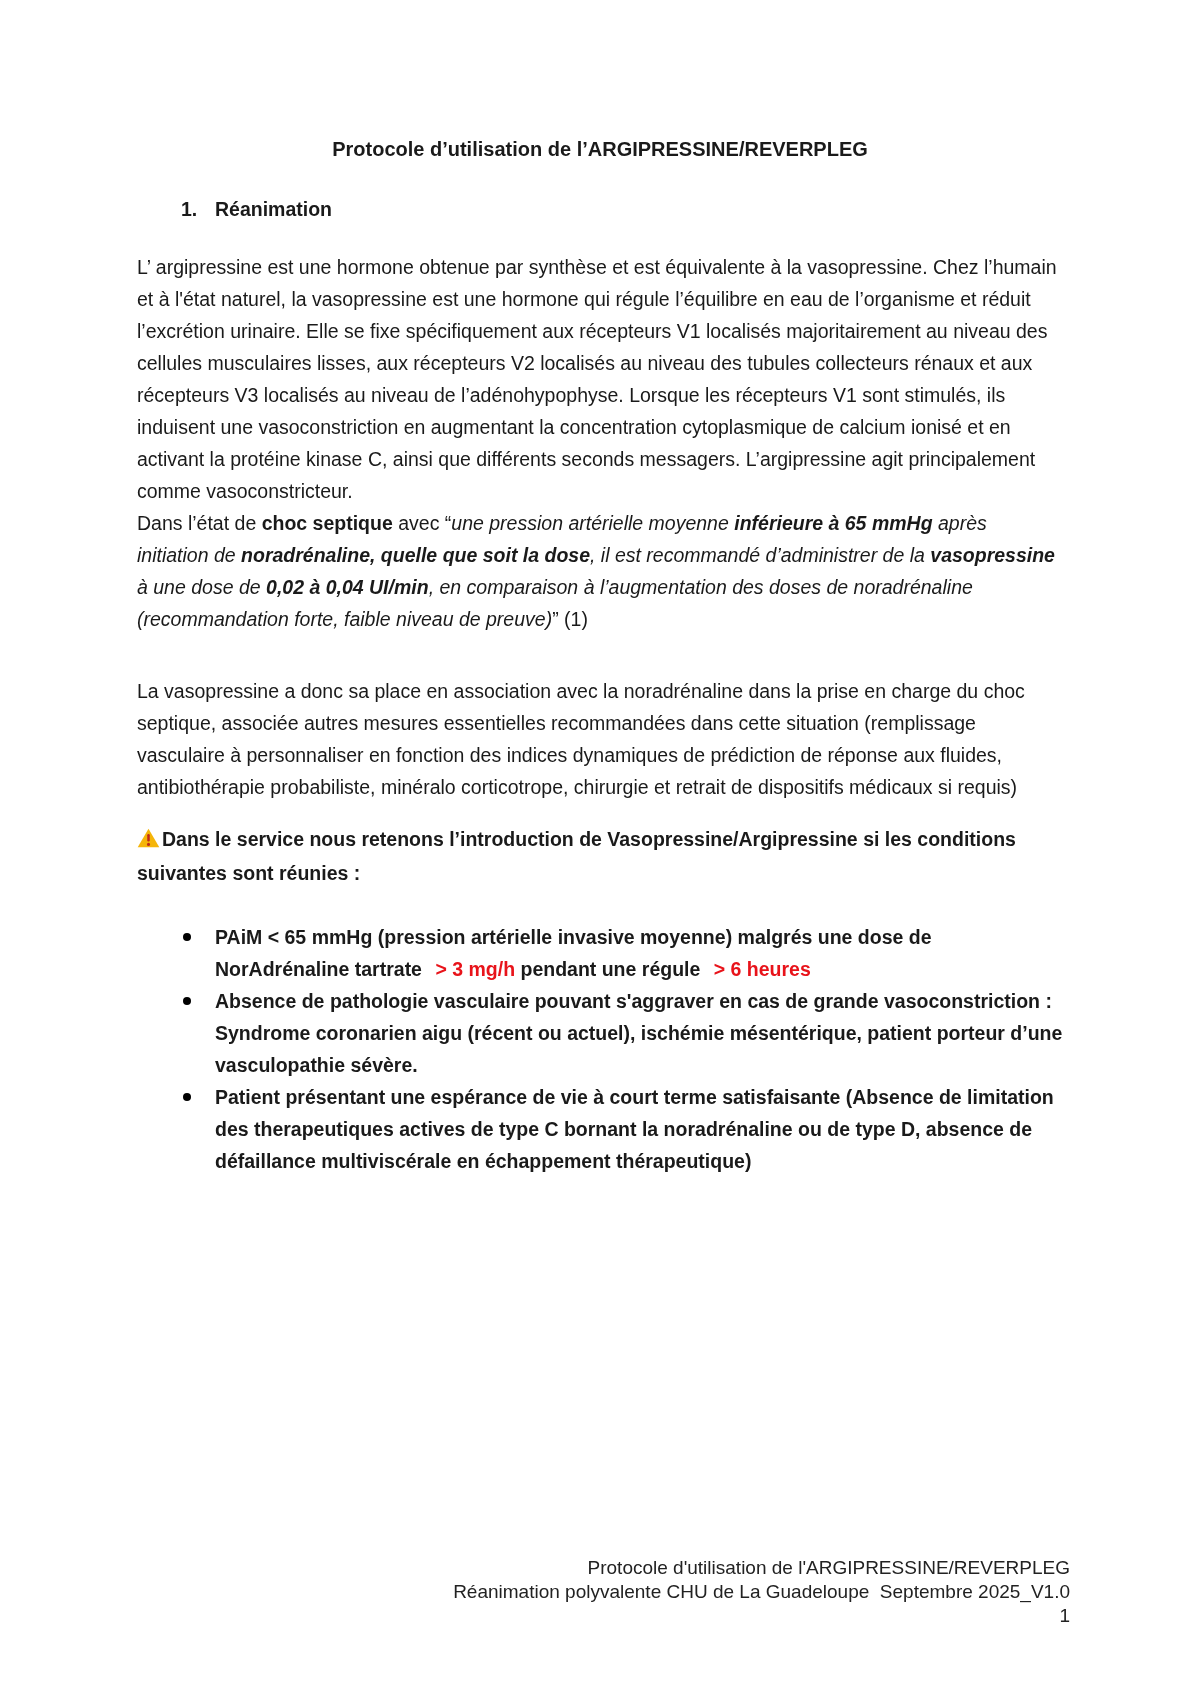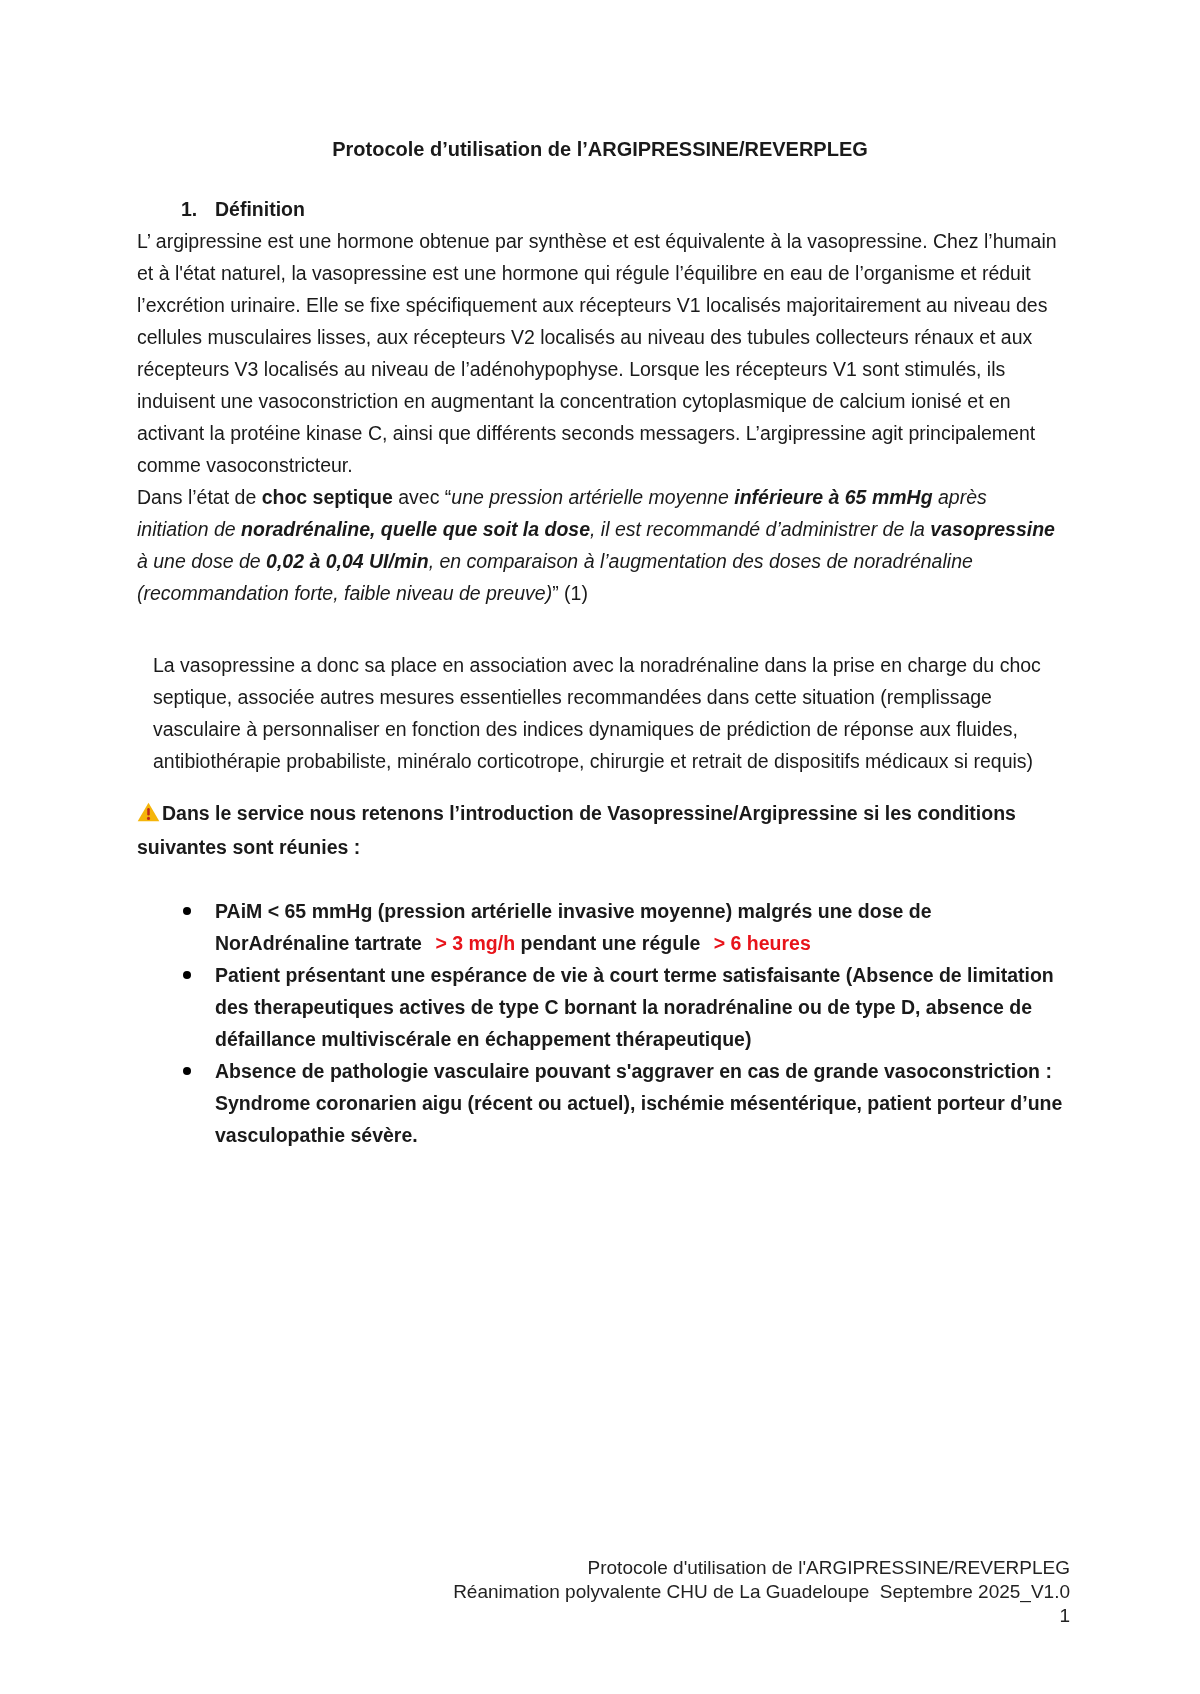--- a/index.html
+++ b/index.html
@@ -26,23 +26,23 @@
     text-align: center;
     line-height: 26px;
   }
   .sec-heading {
     margin-top: 31px;
     padding-left: 44px;
     font-weight: 700;
   }
   .sec-heading .num { display: inline-block; min-width: 34px; }
   p { margin: 0; }
-  .body-par   { }
+  .body-par   { margin-top: 26px; }
   .quote-par  { }
-  .assoc-par  { margin-top: 40px; margin-left: 16px; }
+  .assoc-par  { margin-top: 40px; }
   .warning-par { margin-top: 20px; font-weight: 700; }
   ul.cond-list {
     list-style: none;
     margin: 32px 0 0 0;
     padding: 0;
     font-weight: 700;
   }
   ul.cond-list li { position: relative; padding-left: 78px; }
   ul.cond-list li::before {
     content: "";
@@ -73,21 +73,21 @@
 </style>
 </head>
 <body>
 
 <div class="page">
   <div class="content">
 
     <div class="doc-title">Protocole d’utilisation de l’ARGIPRESSINE/REVERPLEG</div>
 
     <div class="sec-heading">
-      <span class="num">1.</span><span>Définition</span>
+      <span class="num">1.</span><span>Réanimation</span>
     </div>
 
     <p class="body-par">L’ argipressine est une hormone obtenue par synthèse et est équivalente à la vasopressine. Chez l’humain et à l'état naturel, la vasopressine est une hormone qui régule l’équilibre en eau de l’organisme et réduit l’excrétion urinaire. Elle se fixe spécifiquement aux récepteurs V1 localisés majoritairement au niveau des cellules musculaires lisses, aux récepteurs V2 localisés au niveau des tubules collecteurs rénaux et aux récepteurs V3 localisés au niveau de l’adénohypophyse. Lorsque les récepteurs V1 sont stimulés, ils induisent une vasoconstriction en augmentant la concentration cytoplasmique de calcium ionisé et en activant la protéine kinase C, ainsi que différents seconds messagers. L’argipressine agit principalement comme vasoconstricteur.</p>
 
 
     <p class="quote-par"><span>Dans l’état de </span><span class="b">choc septique</span><span> avec “</span><span class="i">une pression artérielle moyenne </span><span class="b i">inférieure à 65 mmHg</span><span class="i"> </span><span class="i">après initiation de </span><span class="b i">noradrénaline, quelle que soit la dose</span><span class="i">, il est recommandé d’administrer de la </span><span class="b i">vasopressine</span><span class="i"> à une dose de </span><span class="b i">0,02 à 0,04 UI/min</span><span class="i">, en comparaison à l’augmentation des doses de noradrénaline (recommandation forte, faible niveau de preuve)</span><span>” (1)</span></p>
 
     <p class="assoc-par">La vasopressine a donc sa place en association avec la noradrénaline dans la prise en charge du choc septique, associée autres mesures essentielles recommandées dans cette situation (remplissage vasculaire à personnaliser en fonction des indices dynamiques de prédiction de réponse aux fluides, antibiothérapie probabiliste, minéralo corticotrope, chirurgie et retrait de dispositifs médicaux si requis)</p>
 
     <p class="warning-par">
@@ -95,22 +95,22 @@
         <svg width="23" height="20" viewBox="0 0 23 20" aria-hidden="true">
           <path d="M11.5 0.8 L22.3 19.2 L0.7 19.2 Z" style="fill: var(--warn-yellow, #f5b50a)"></path>
           <rect x="10.25" y="6" width="2.5" height="7.4" rx="1.2" style="fill: var(--warn-mark, #bf2a1a)"></rect>
           <circle cx="11.5" cy="16.4" r="1.55" style="fill: var(--warn-mark, #bf2a1a)"></circle>
         </svg>
       </span><span>Dans le service nous retenons l’introduction de Vasopressine/Argipressine si les conditions suivantes sont réunies :</span>
     </p>
 
     <ul class="cond-list">
         <li><span class="b">PAiM &lt; 65 mmHg (pression artérielle invasive moyenne) malgrés une dose de NorAdrénaline tartrate </span><span class="b c-red">&gt; 3 mg/h</span><span class="b"> pendant une régule </span><span class="b c-red">&gt; 6 heures</span></li>
+        <li><span class="b">Absence de pathologie vasculaire pouvant s'aggraver en cas de grande vasoconstriction : Syndrome coronarien aigu (récent ou actuel), ischémie mésentérique, patient porteur d’une vasculopathie sévère.</span></li>
         <li><span class="b">Patient présentant une espérance de vie à court terme satisfaisante (Absence de limitation des therapeutiques actives de type C bornant la noradrénaline ou de type D, absence de défaillance multiviscérale en échappement thérapeutique)</span></li>
-        <li><span class="b">Absence de pathologie vasculaire pouvant s'aggraver en cas de grande vasoconstriction : Syndrome coronarien aigu (récent ou actuel), ischémie mésentérique, patient porteur d’une vasculopathie sévère.</span></li>
       </ul>
 
   </div>
 
   <div class="footer">
     <div>Protocole d'utilisation de l'ARGIPRESSINE/REVERPLEG</div>
     <div>Réanimation polyvalente CHU de La Guadeloupe  Septembre 2025_V1.0</div>
     <div>1</div>
   </div>
 </div>

